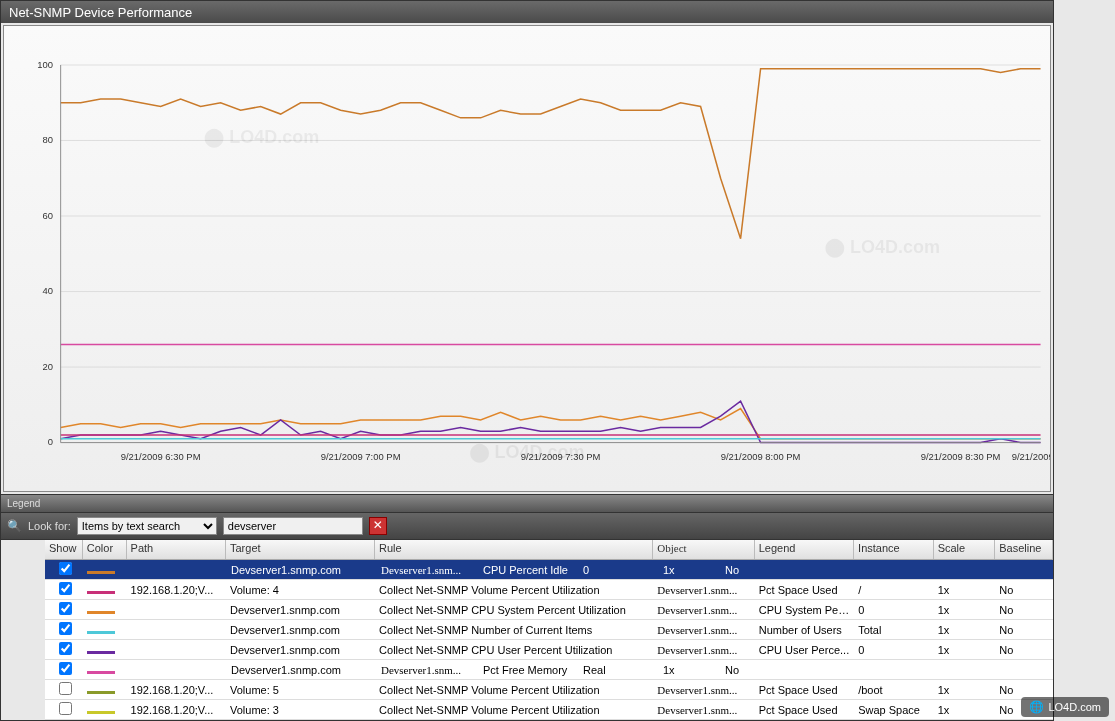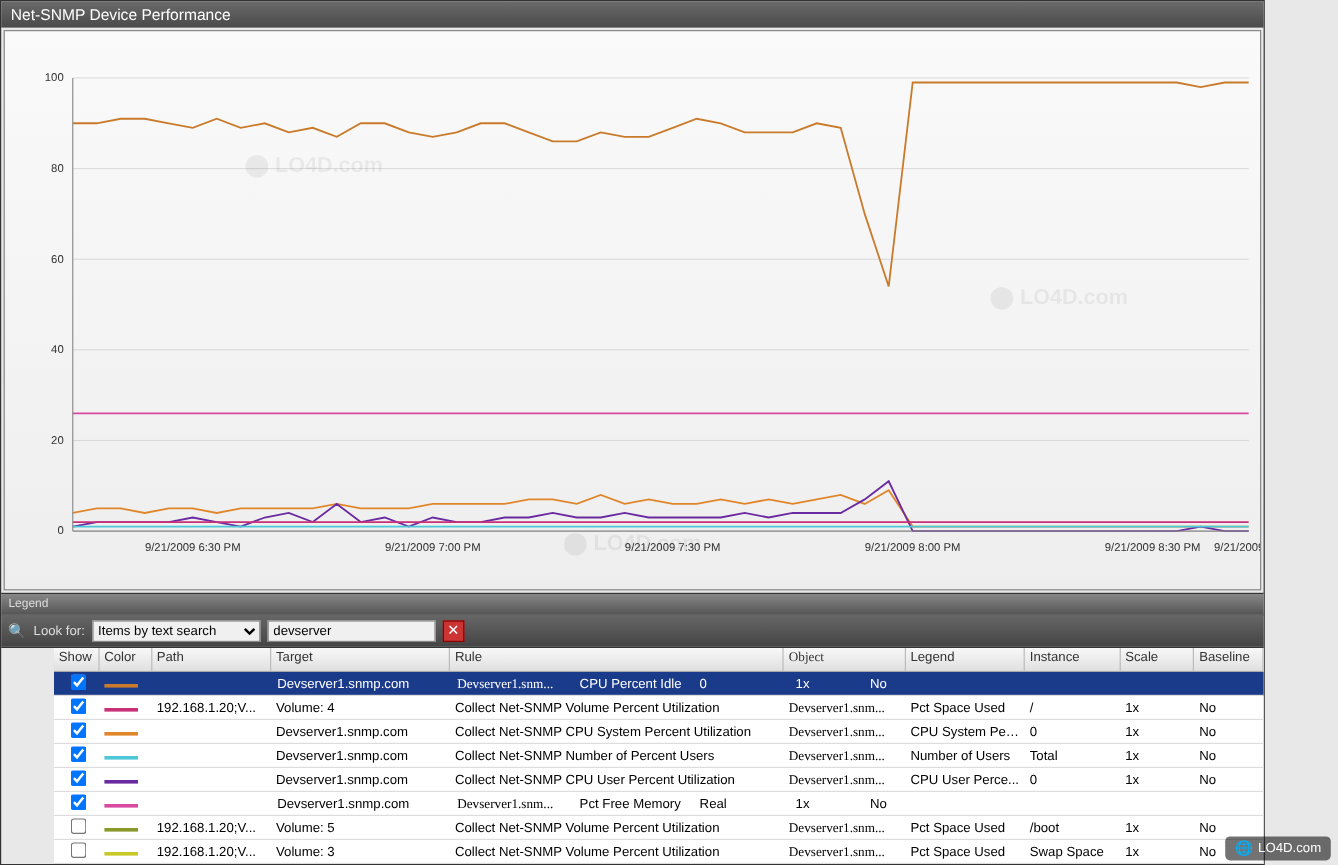--- a/index.html
+++ b/index.html
@@ -187,21 +187,21 @@
           <div class="td c-counter">CPU System Per...</div>
           <div class="td c-instance">0</div>
           <div class="td c-scale">1x</div>
           <div class="td c-baseline">No</div>
         </div>
         <div class="tr">
           <div class="td c-show"><input type="checkbox" class="checkbox" checked="" style=""></div>
           <div class="td c-color"><span class="color-swatch" style="background:#4ec8d8"></span></div>
           <div class="td c-path"></div>
           <div class="td c-target">Devserver1.snmp.com</div>
-          <div class="td c-rule">Collect Net-SNMP Number of Percent Users</div>
+          <div class="td c-rule">Collect Net-SNMP Number of Current Items</div>
           <div class="td c-object">Devserver1.snm...</div>
           <div class="td c-counter">Number of Users</div>
           <div class="td c-instance">Total</div>
           <div class="td c-scale">1x</div>
           <div class="td c-baseline">No</div>
         </div>
         <div class="tr">
           <div class="td c-show"><input type="checkbox" class="checkbox" checked="" style=""></div>
           <div class="td c-color"><span class="color-swatch" style="background:#6a2aa0"></span></div>
           <div class="td c-path"></div>

